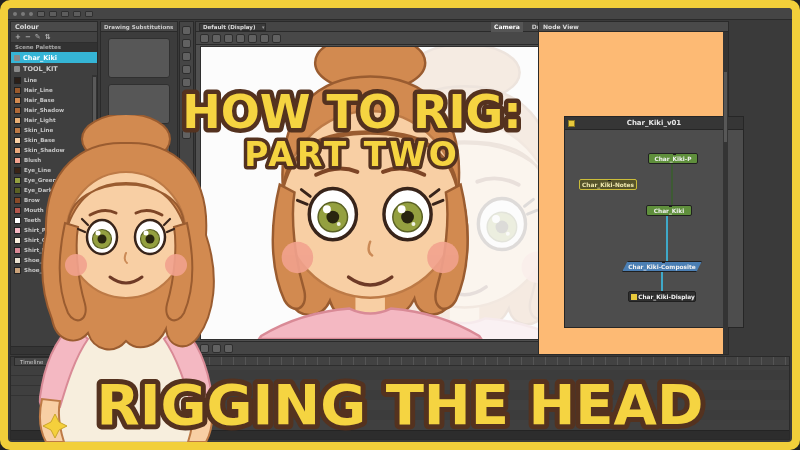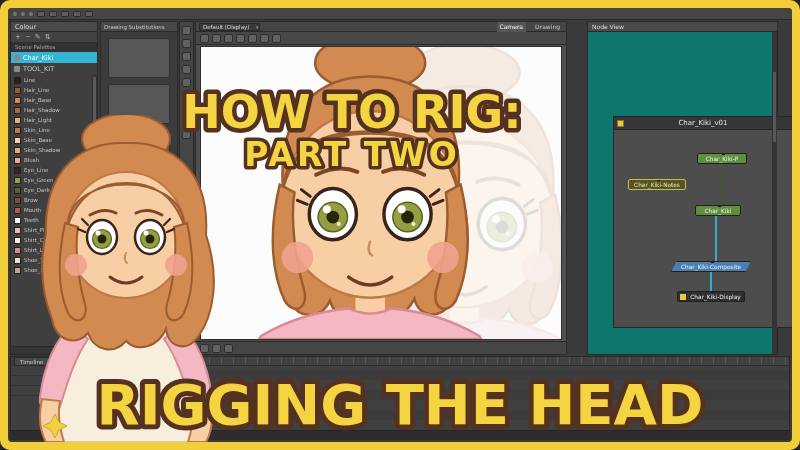--- a/index.html
+++ b/index.html
@@ -4,21 +4,21 @@
 <style>
   html,body{margin:0;padding:0;background:#222;}
   *{box-sizing:border-box;font-family:"DejaVu Sans",sans-serif;}
   #root{position:relative;width:800px;height:450px;background:#f2cf3a;border-radius:10px;overflow:hidden;}
   .app{position:absolute;inset:8px;background:#3a3a3a;border-radius:4px;overflow:hidden;z-index:1;}
   
   .topbar{position:absolute;left:0;top:0;right:0;height:12px;background:#454545;border-bottom:1px solid #2a2a2a;display:flex;align-items:center;gap:4px;padding:0 5px;}
   .dot{width:4px;height:4px;border-radius:50%;background:#7a7a7a;flex:none;}
   .mini{width:8px;height:6px;background:#5d5d5d;border:1px solid #303030;border-radius:1px;flex:none;}
   
-  .panel{position:absolute;top:13px;height:334px;background:#3f3f3f;border:1px solid #2a2a2a;}
+  .panel{position:absolute;top:13px;height:334px;background:#3f3f3f;border:1px solid #2a2a2a;font-weight:bold;}
   .palette{left:2px;width:88px;}
   .ptab{height:10px;background:#4a4a4a;font-size:6.5px;color:#ddd;line-height:10px;padding-left:4px;border-bottom:1px solid #2a2a2a;white-space:nowrap;overflow:hidden;}
   .ptools{height:11px;display:flex;gap:4px;align-items:center;padding:0 4px;background:#424242;border-bottom:1px solid #2e2e2e;}
   .ptools span{font-size:7px;color:#b8b8b8;line-height:11px;}
   .psection{height:9px;background:#323232;color:#a8a8a8;font-size:5.5px;line-height:9px;padding-left:4px;}
   .prow{height:11px;display:flex;align-items:center;gap:3px;padding:0 3px;font-size:6.5px;color:#ccc;white-space:nowrap;}
   .prow .picon{width:6px;height:6px;background:#8a8a8a;border-radius:1px;flex:none;}
   .prow.selected{background:#35b5d6;color:#fff;}
   .swatch-list{position:absolute;top:53px;bottom:8px;left:0;right:5px;overflow:hidden;}
   .swatch-row{height:10px;display:flex;align-items:center;gap:3px;padding:0 3px;}
@@ -40,21 +40,21 @@
   .cselect{background:#3a3a3a;border:1px solid #2b2b2b;padding:0 10px 0 3px;height:8px;line-height:7px;position:relative;font-size:5.5px;color:#ddd;white-space:nowrap;}
   .cselect:after{content:"▾";position:absolute;right:1px;top:0;font-size:5px;color:#999;}
   .ctabspacer{flex:1;}
   .ctab{padding:0 3px;line-height:10px;}
   .ctab.active{color:#fff;background:#555;}
   .ctoolbar{height:13px;background:#484848;display:flex;gap:3px;align-items:center;padding:0 4px;border-bottom:1px solid #2a2a2a;}
   .cwhite{position:absolute;left:4px;top:24px;right:4px;bottom:14px;background:#fcfcfc;border:1px solid #2f2f2f;overflow:hidden;}
   .cbottom{position:absolute;bottom:0;left:0;right:0;height:13px;background:#454545;display:flex;gap:3px;align-items:center;padding:0 4px;border-top:1px solid #2a2a2a;}
   .bigface{position:absolute;inset:0;width:100%;height:100%;}
   
-  .nodePanel{left:579px;width:191px;background:#0f766e;}
+  .nodePanel{left:530px;width:191px;background:#fdba74;}
   .ntab{height:10px;background:#4a4a4a;font-size:6px;color:#ddd;line-height:10px;padding-left:4px;border-bottom:1px solid #2a2a2a;}
   .ngroup{position:absolute;left:25px;top:94px;width:180px;height:212px;background:#4d4d4d;border:1px solid #262626;}
   .nheader{height:13px;background:#363636;color:#e6e6e6;font-size:7px;line-height:13px;text-align:center;border-bottom:1px solid #262626;position:relative;}
   .nnote{position:absolute;left:3px;top:3px;width:7px;height:7px;background:#e8c93c;border:1px solid #8a7820;}
   .node{position:absolute;height:11px;border:1px solid #202020;border-radius:2px;color:#f2f2f2;font-size:5.8px;line-height:10px;text-align:center;overflow:hidden;white-space:nowrap;}
   .node:before{content:"";position:absolute;left:50%;top:-1px;width:3px;height:2px;background:#1d1d1d;}
   .n0{left:83px;top:36px;width:50px;}
   .n1{left:14px;top:62px;width:58px;border-color:#cbbd3a;color:#efe9b0;}
   .n2{left:81px;top:88px;width:46px;}
   .n3{left:57px;top:144px;width:80px;border-radius:0;clip-path:polygon(7% 0,100% 0,93% 100%,0 100%);}

